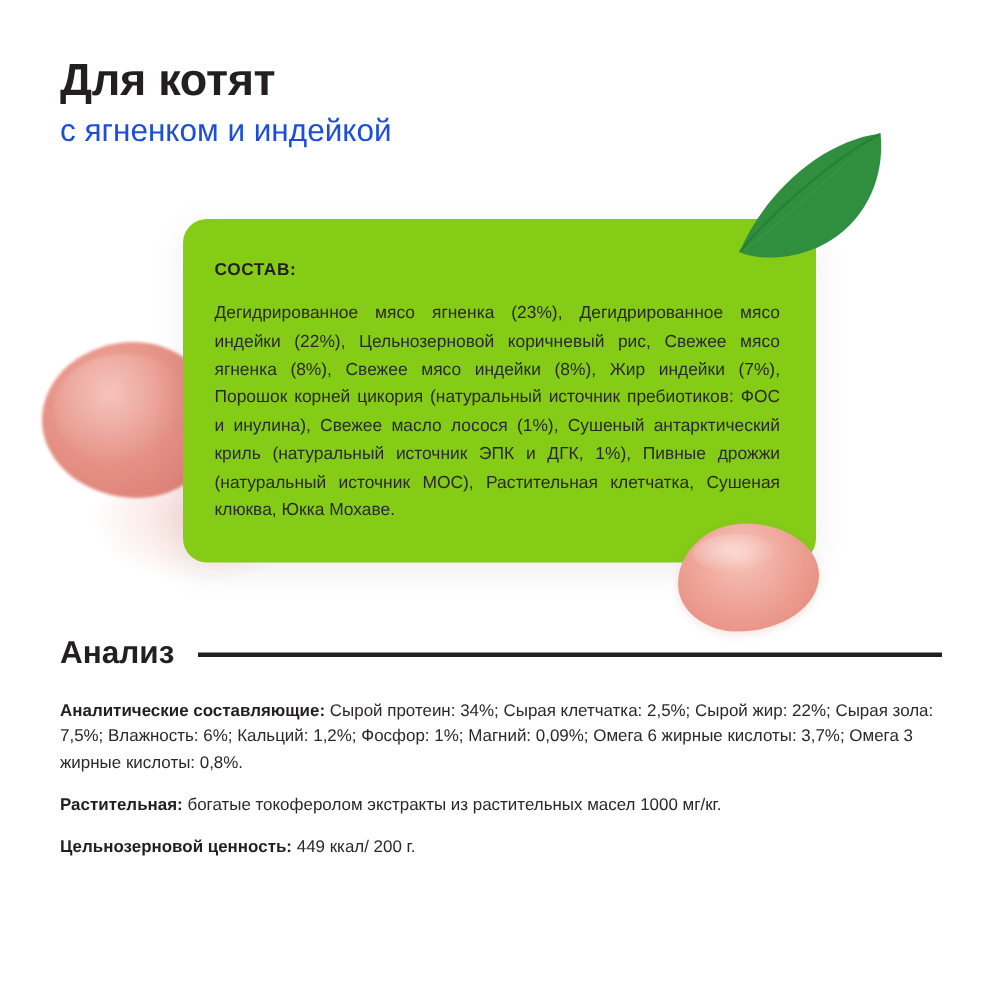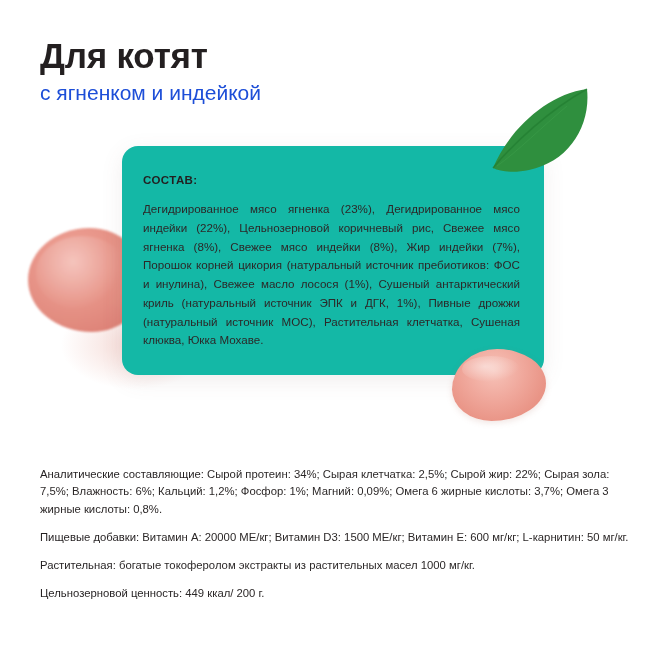--- a/index.html
+++ b/index.html
@@ -24,21 +24,21 @@
   }
 
   
   .header {
     position: absolute;
     left: 40px;
     top: 38px;
     z-index: 6;
   }
   .title-main {
-    font-size: 35px;
+    font-size: 30px;
     font-weight: bold;
     letter-spacing: -0.2px;
     line-height: 1.05;
     color: #231f20;
     margin: 0;
   }
   .title-sub {
     font-size: 21px;
     font-weight: normal;
     line-height: 1.15;
@@ -112,21 +112,21 @@
     z-index: 6;
   }
 
   
   .card {
     position: absolute;
     left: 122px;
     top: 146px;
     width: 422px;
     height: 229px;
-    background: #14b8a6;
+    background: #84cc16;
     border-radius: 16px;
     box-shadow: 0 6px 22px rgba(120,90,85,0.10);
     z-index: 4;
     box-sizing: border-box;
     padding: 28px 24px 20px 21px;
   }
   .card-heading {
     font-size: 11.5px;
     font-weight: bold;
     letter-spacing: 0.4px;
@@ -172,21 +172,21 @@
     z-index: 6;
   }
   .an-block {
     font-size: 11.3px;
     line-height: 1.53;
     color: #2c2828;
     margin-bottom: 11px;
   }
   .an-block:last-child { margin-bottom: 0; }
   .an-label {
-    font-weight: normal;
+    font-weight: bold;
     color: #231f20;
   }
 </style>
 </head>
 <body>
 
 <div class="page">
 
   <div class="header">
     <h1 class="title-main">Для котят</h1>
@@ -202,30 +202,31 @@
     <path d="M10 80 C30 66 56 40 80 20" stroke="#3ea04c" stroke-width="1" fill="none" opacity="0.5"></path>
   </svg>
 
   <div class="card">
     <div class="card-heading">СОСТАВ:</div>
     <p class="card-body">Дегидрированное мясо ягненка (23%), Дегидрированное мясо индейки (22%), Цельнозерновой коричневый рис, Свежее мясо ягненка (8%), Свежее мясо индейки (8%), Жир индейки (7%), Порошок корней цикория (натуральный источник пребиотиков: ФОС и инулина), Свежее масло лосося (1%), Сушеный антарктический криль (натуральный источник ЭПК и ДГК, 1%), Пивные дрожжи (натуральный источник МОС), Растительная клетчатка, Сушеная клюква, Юкка Мохаве.</p>
   </div>
 
   <div class="blob blob-meat-bottom"></div>
 
+  <div class="analysis-head">
+    <div class="analysis-title">Анализ</div>
+    <div class="analysis-rule"></div>
+  </div>
 
   <div class="analysis-body">
 
     <div class="an-block">
       <span class="an-label">Аналитические составляющие:</span><span> Сырой протеин: 34%; Сырая клетчатка: 2,5%; Сырой жир: 22%; Сырая зола: 7,5%; Влажность: 6%; Кальций: 1,2%; Фосфор: 1%; Магний: 0,09%; Омега 6 жирные кислоты: 3,7%; Омега 3 жирные кислоты: 0,8%.</span>
     </div>
 
-    <div class="an-block">
-      <span class="an-label">Пищевые добавки:</span><span> Витамин А: 20000 МЕ/кг; Витамин D3: 1500 МЕ/кг; Витамин Е: 600 мг/кг; L-карнитин: 50 мг/кг.</span>
-    </div>
 
 
     <div class="an-block">
       <span class="an-label">Растительная:</span><span> богатые токоферолом экстракты из растительных масел 1000 мг/кг.</span>
     </div>
 
     <div class="an-block">
       <span class="an-label">Цельнозерновой ценность:</span><span> 449 ккал/ 200 г.</span>
     </div>
 

